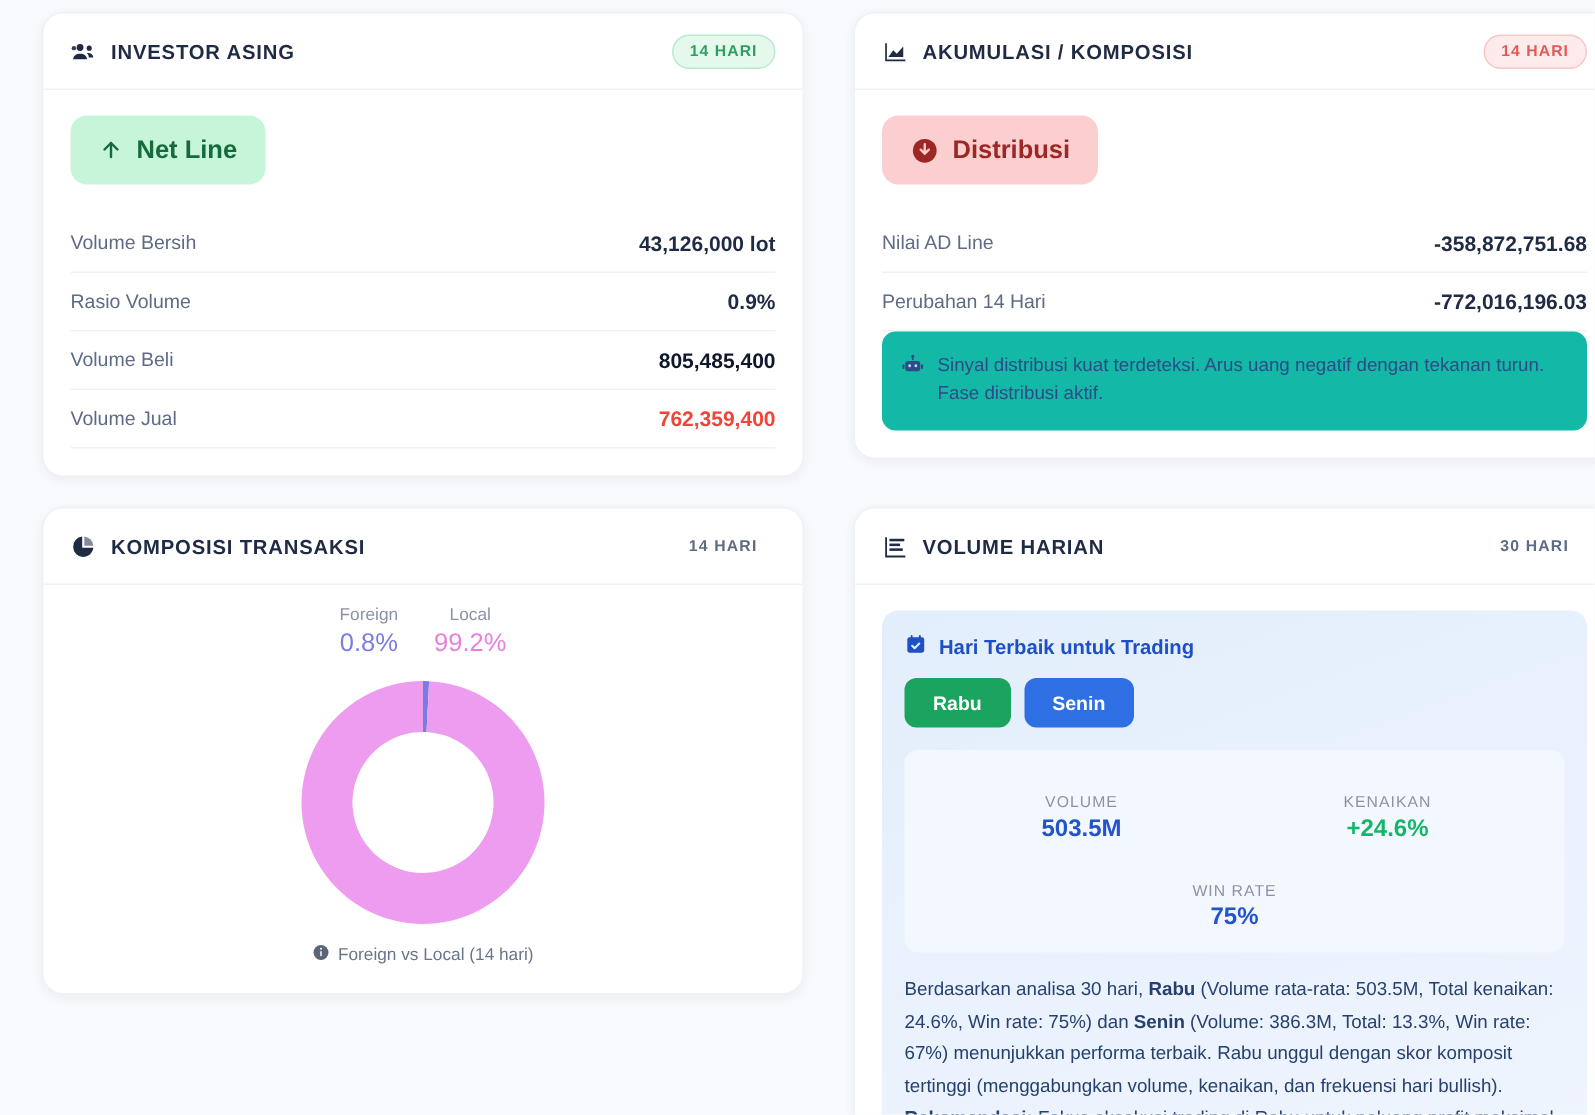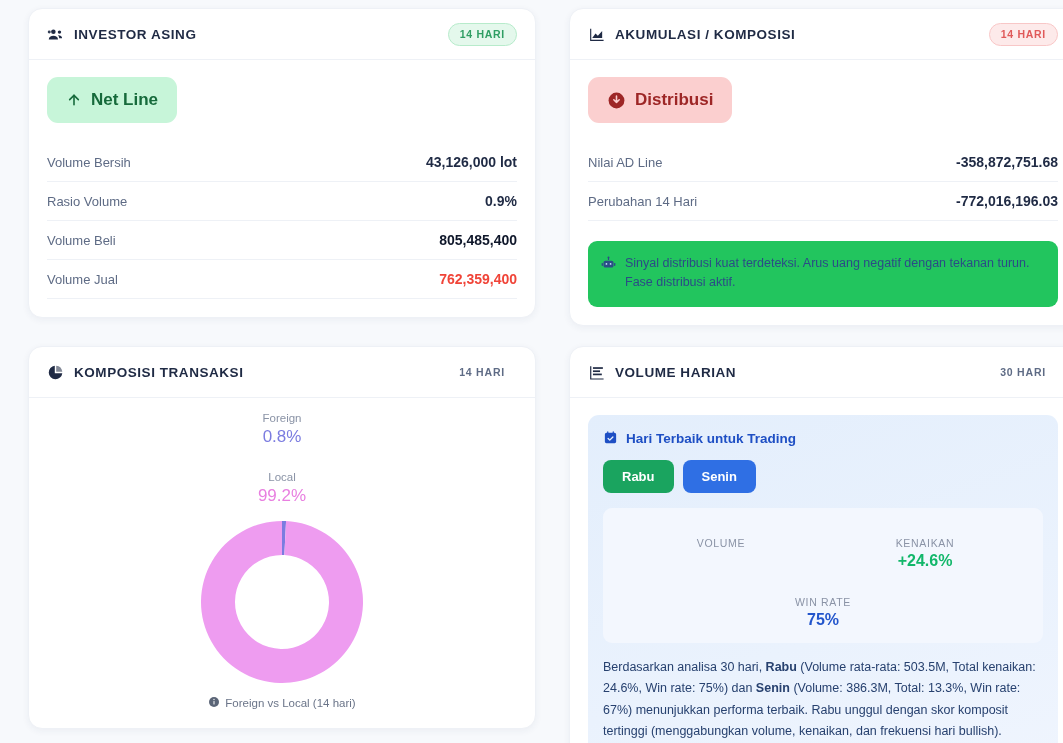--- a/index.html
+++ b/index.html
@@ -70,53 +70,51 @@
     font-weight: bold;
   }
   .status-pill.buy  { background: #c7f5d9; color: #166a3b; }
   .status-pill.dist { background: #fbcfcf; color: #9d2626; }
   .pill-ico { display: flex; align-items: center; }
 
   
   .rows { margin-top: 20px; }
   .row {
     display: flex;
-    align-items: center;
     justify-content: space-between;
     padding: 11px 0 11px 0;
     border-bottom: 1px solid #eef1f6;
     gap: 44px;
   }
   .row:last-child { border-bottom: 1px solid #eef1f6; }
   .row-label { font-size: 13px; color: #5e6b85; }
   .row-value { font-size: 14px; font-weight: bold; color: #1f2a44; }
   .row-value.pos { color: #0f172a; }
   .row-value.neg { color: #f04438; }
 
   
   .alert {
-    margin-top: 20px;
+    margin-top: 0;
     display: flex;
     gap: 9px;
-    background: #22c55e;
+    background: #14b8a6;
     border-radius: 9px;
     padding: 13px 14px 14px 13px;
     color: #2b4c86;
     font-size: 12.5px;
     line-height: 1.55;
   }
   .alert-ico { flex: 0 0 auto; padding-top: 2px; color: #2b4c86; }
 
   
   .donut-wrap { padding-top: 14px; text-align: center; }
   .legend-nums {
     display: flex;
     justify-content: center;
     gap: 24px;
-    flex-direction: column;
   }
   .legend-col { display: flex; flex-direction: column; align-items: center; }
   .legend-name { font-size: 11.5px; color: #8a93a6; margin-bottom: 3px; }
   .legend-val { font-size: 17px; font-weight: normal; }
   .legend-val.foreign { color: #7b7ce0; }
   .legend-val.local   { color: #e87fe0; }
   .donut { margin: 13px auto 0 auto; display: block; }
   .donut-caption {
     margin-top: 11px;
     font-size: 11.5px;
@@ -347,20 +345,21 @@
 
           <div class="chips">
             <span class="chip green">Rabu</span>
             <span class="chip blue">Senin</span>
           </div>
 
           <div class="metrics">
             <div class="metric-row">
               <div class="metric">
                 <div class="metric-label">VOLUME</div>
+                <div class="metric-value">503.5M</div>
               </div>
               <div class="metric">
                 <div class="metric-label">KENAIKAN</div>
                 <div class="metric-value green">+24.6%</div>
               </div>
             </div>
             <div class="metric-row center">
               <div class="metric">
                 <div class="metric-label">WIN RATE</div>
                 <div class="metric-value">75%</div>

